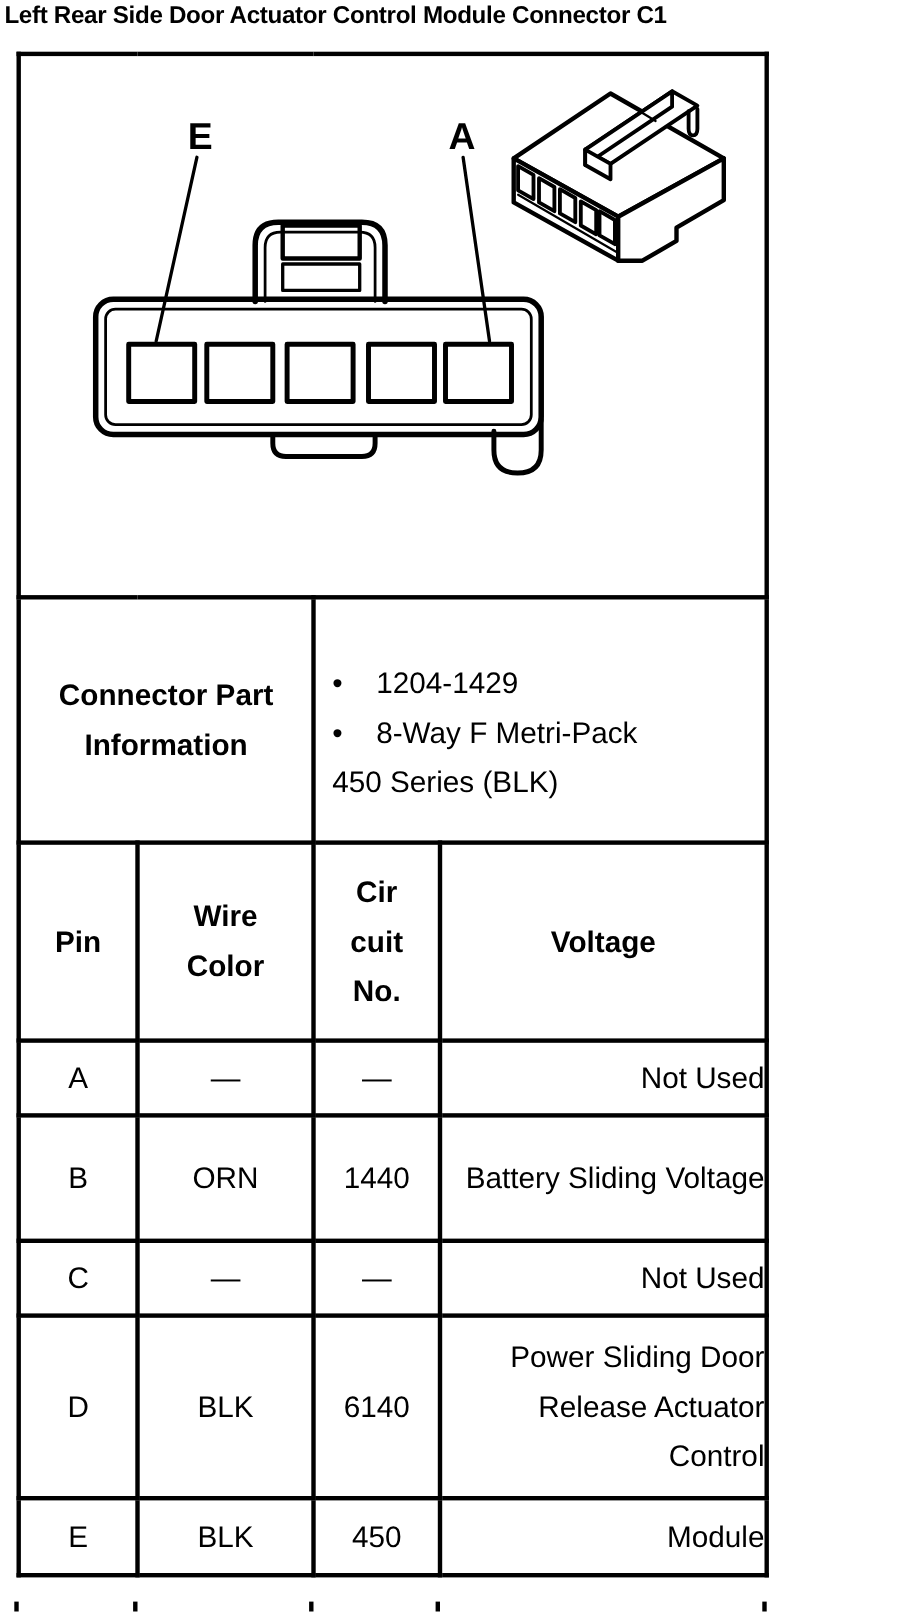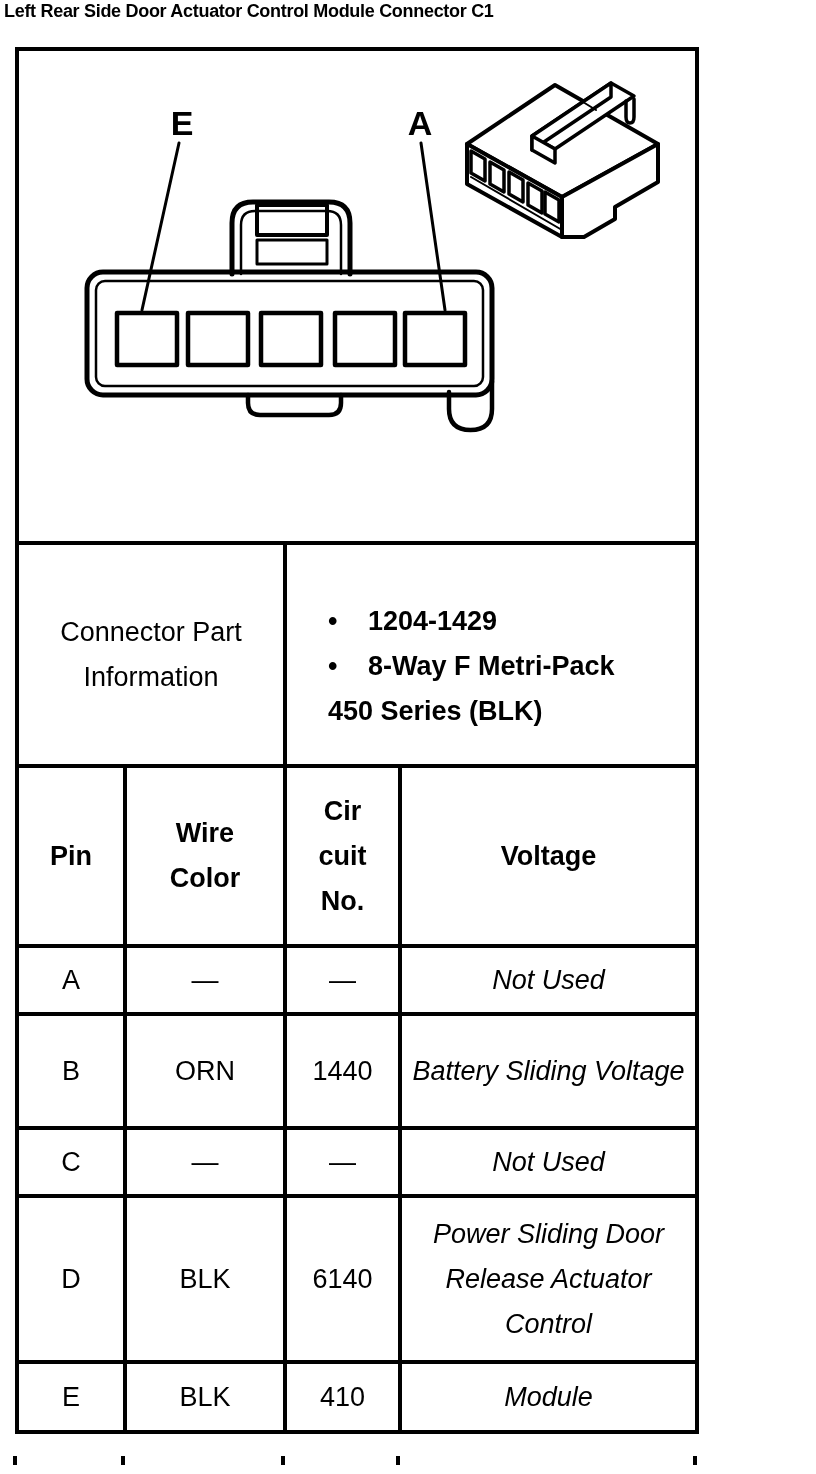--- a/index.html
+++ b/index.html
@@ -4,48 +4,48 @@
 <style>
   html,body { margin:0; padding:0; }
   body {
     width:816px; height:1474px;
     background:#ffffff; color:#000000;
     font-family:"Liberation Sans","DejaVu Sans",sans-serif;
     position:relative; overflow:hidden;
   }
   .page-title {
     position:absolute; left:4px; top:1px;
-    font-size:18px; font-weight:bold; letter-spacing:-0.3px;
+    font-size:22px; font-weight:bold; letter-spacing:-0.3px;
     white-space:nowrap;
   }
   table.conn {
     position:absolute; left:15px; top:47px;
     width:680px;
     border-collapse:collapse; table-layout:fixed;
   }
   table.conn td {
     border:4px solid #000;
     padding:0;
     font-size:27px;
     vertical-align:middle;
   }
   td.diagram-cell { padding:0; vertical-align:top; }
   td.partinfo-label {
-    font-weight:normal; text-align:center;
+    font-weight:bold; text-align:center;
     white-space:pre-line; line-height:45px;
   }
   td.partinfo-detail { vertical-align:top; }
-  .bullet-block { padding:24px 4px 0 15px; font-weight:bold; line-height:45px;margin-left:26px; }
+  .bullet-block { padding:24px 4px 0 15px; font-weight:normal; line-height:45px; }
   .bullet-line .bullet-glyph { display:inline-block; width:40px; }
   td.hdr {
     font-weight:bold; text-align:center; vertical-align:bottom;
     white-space:pre-line; line-height:45px; padding-bottom:14px;
   }
   td.c-pin, td.c-wire, td.c-circ { text-align:center; }
-  td.c-func { text-align:center; padding-left:14px; padding-right:8px; line-height:45px;font-style:italic; }
+  td.c-func { text-align:right; padding-left:14px; padding-right:8px; line-height:45px; }
   .stubs { position:absolute; left:13px; top:1456px; width:684px; height:9px; }
   .stubs .vstub { position:absolute; top:0; width:4px; height:9px; background:#000; }
   svg text { font-family:"Liberation Sans","DejaVu Sans",sans-serif; }
 </style>
 </head>
 <body>
 
 <div class="page-title">Left Rear Side Door Actuator Control Module Connector C1</div>
 
 <table class="conn">
@@ -151,21 +151,21 @@
   </tr>
   <tr style="height:166px">
     <td class="c-pin">D</td>
     <td class="c-wire">BLK</td>
     <td class="c-circ">6140</td>
     <td class="c-func">Power Sliding Door Release Actuator Control</td>
   </tr>
   <tr style="height:70px">
     <td class="c-pin">E</td>
     <td class="c-wire">BLK</td>
-    <td class="c-circ">410</td>
+    <td class="c-circ">450</td>
     <td class="c-func">Module</td>
   </tr>
 </tbody>
   </table>
 
 <div class="stubs">
   <div class="vstub" style="left:0"></div>
   <div class="vstub" style="left:108px"></div>
   <div class="vstub" style="left:268px"></div>
   <div class="vstub" style="left:383px"></div>

